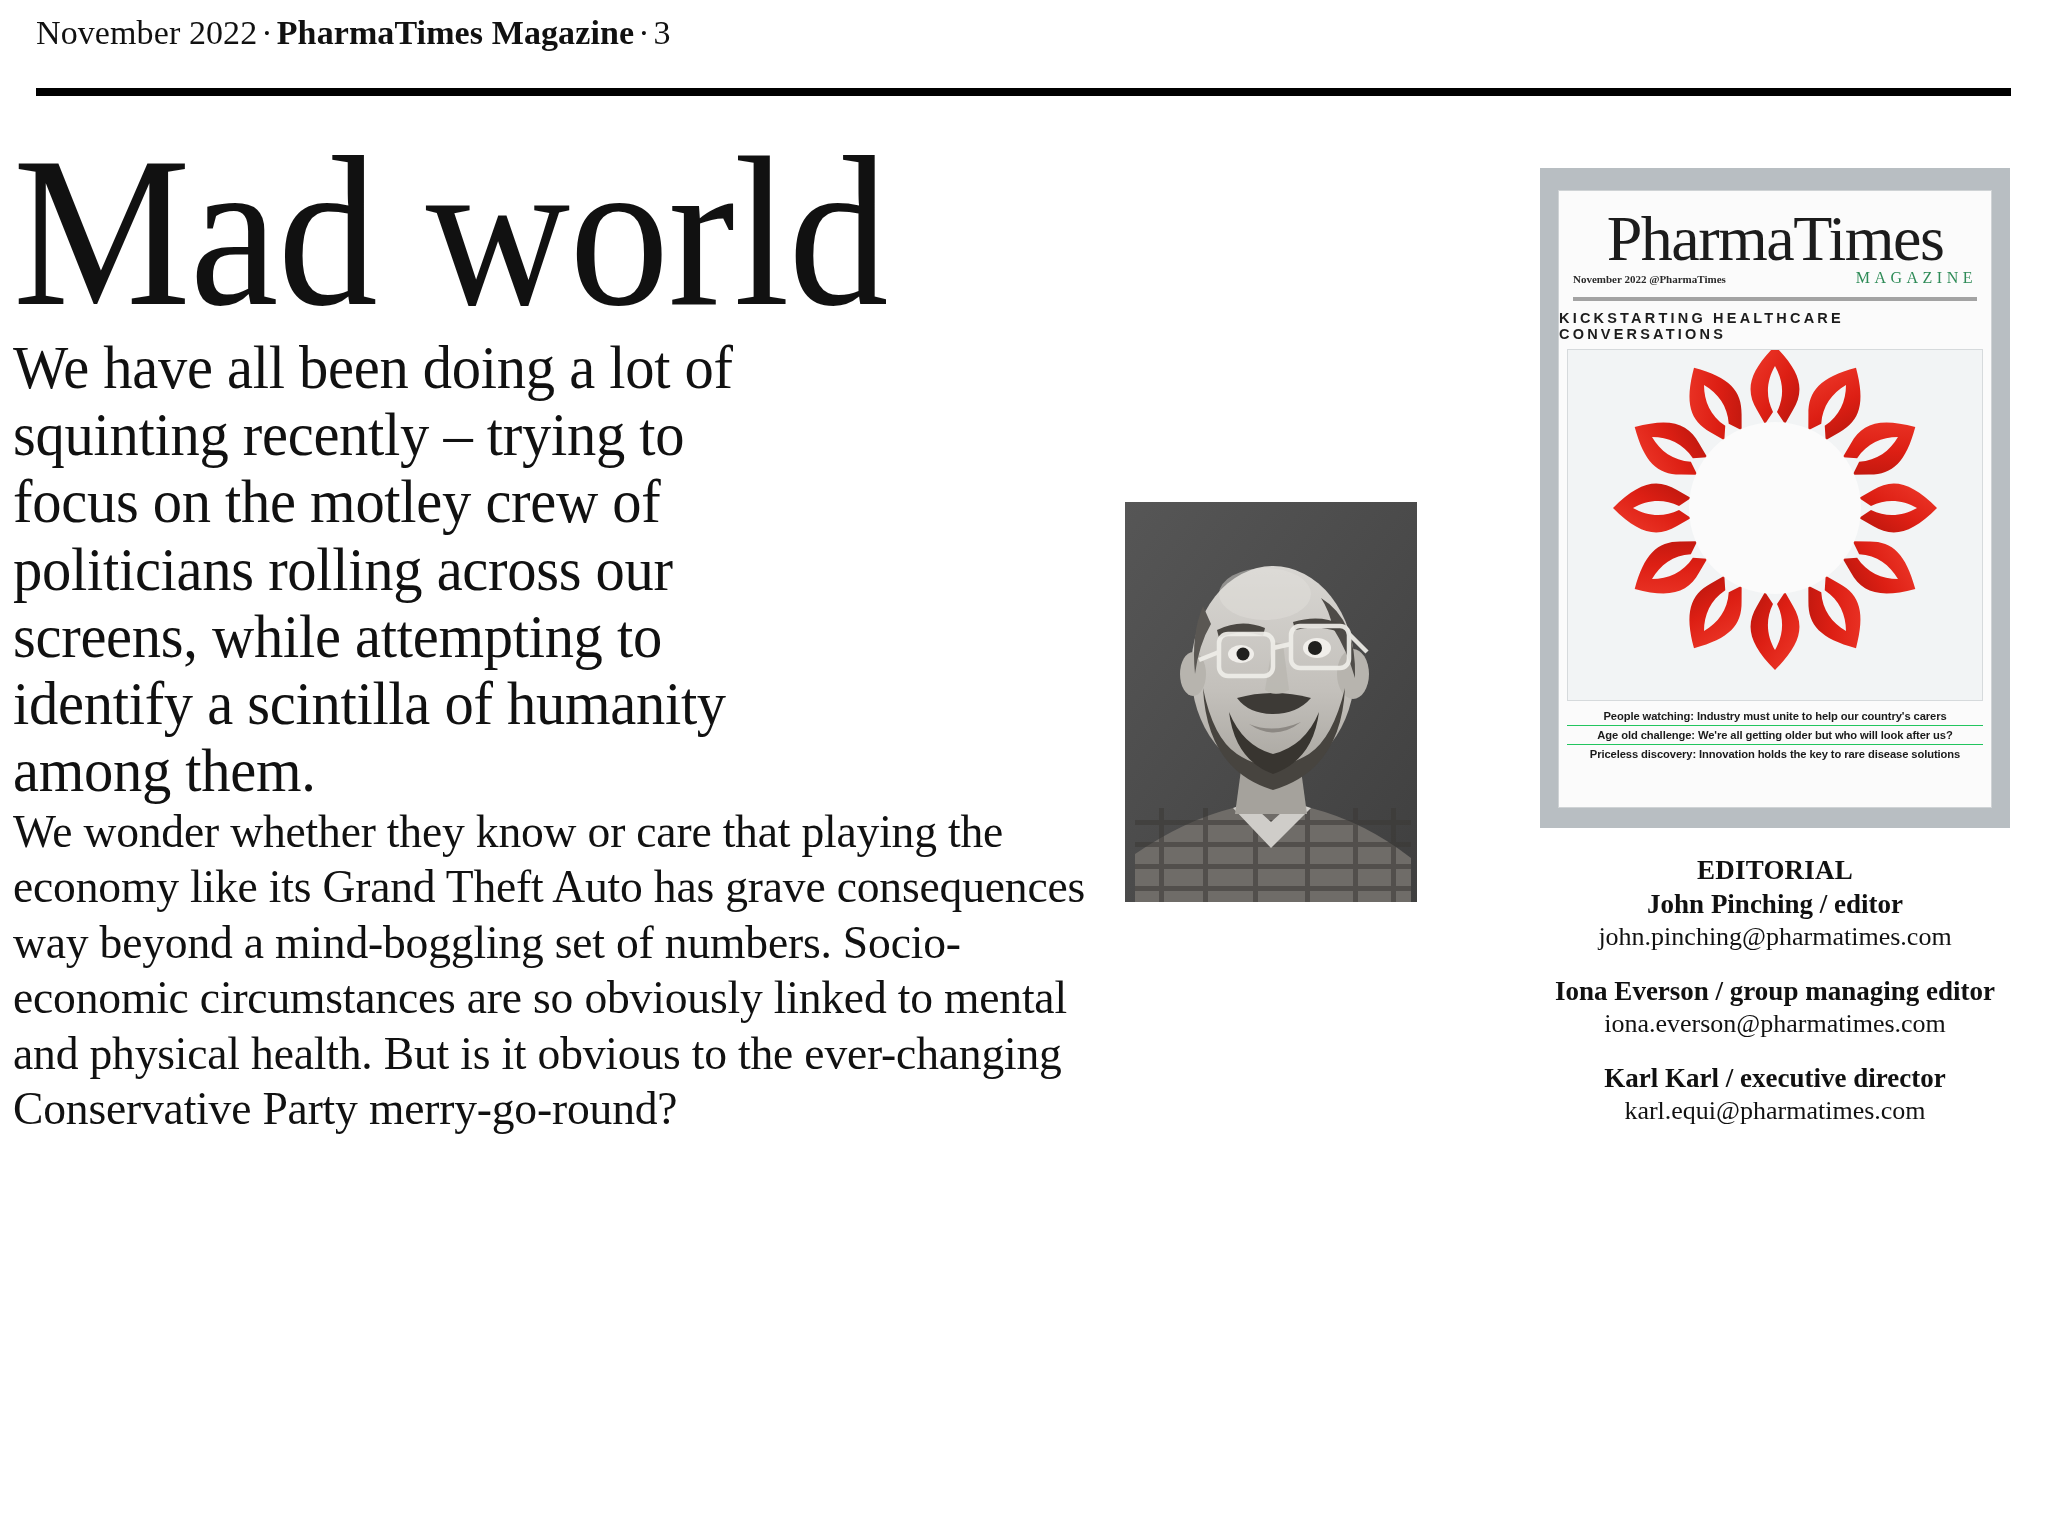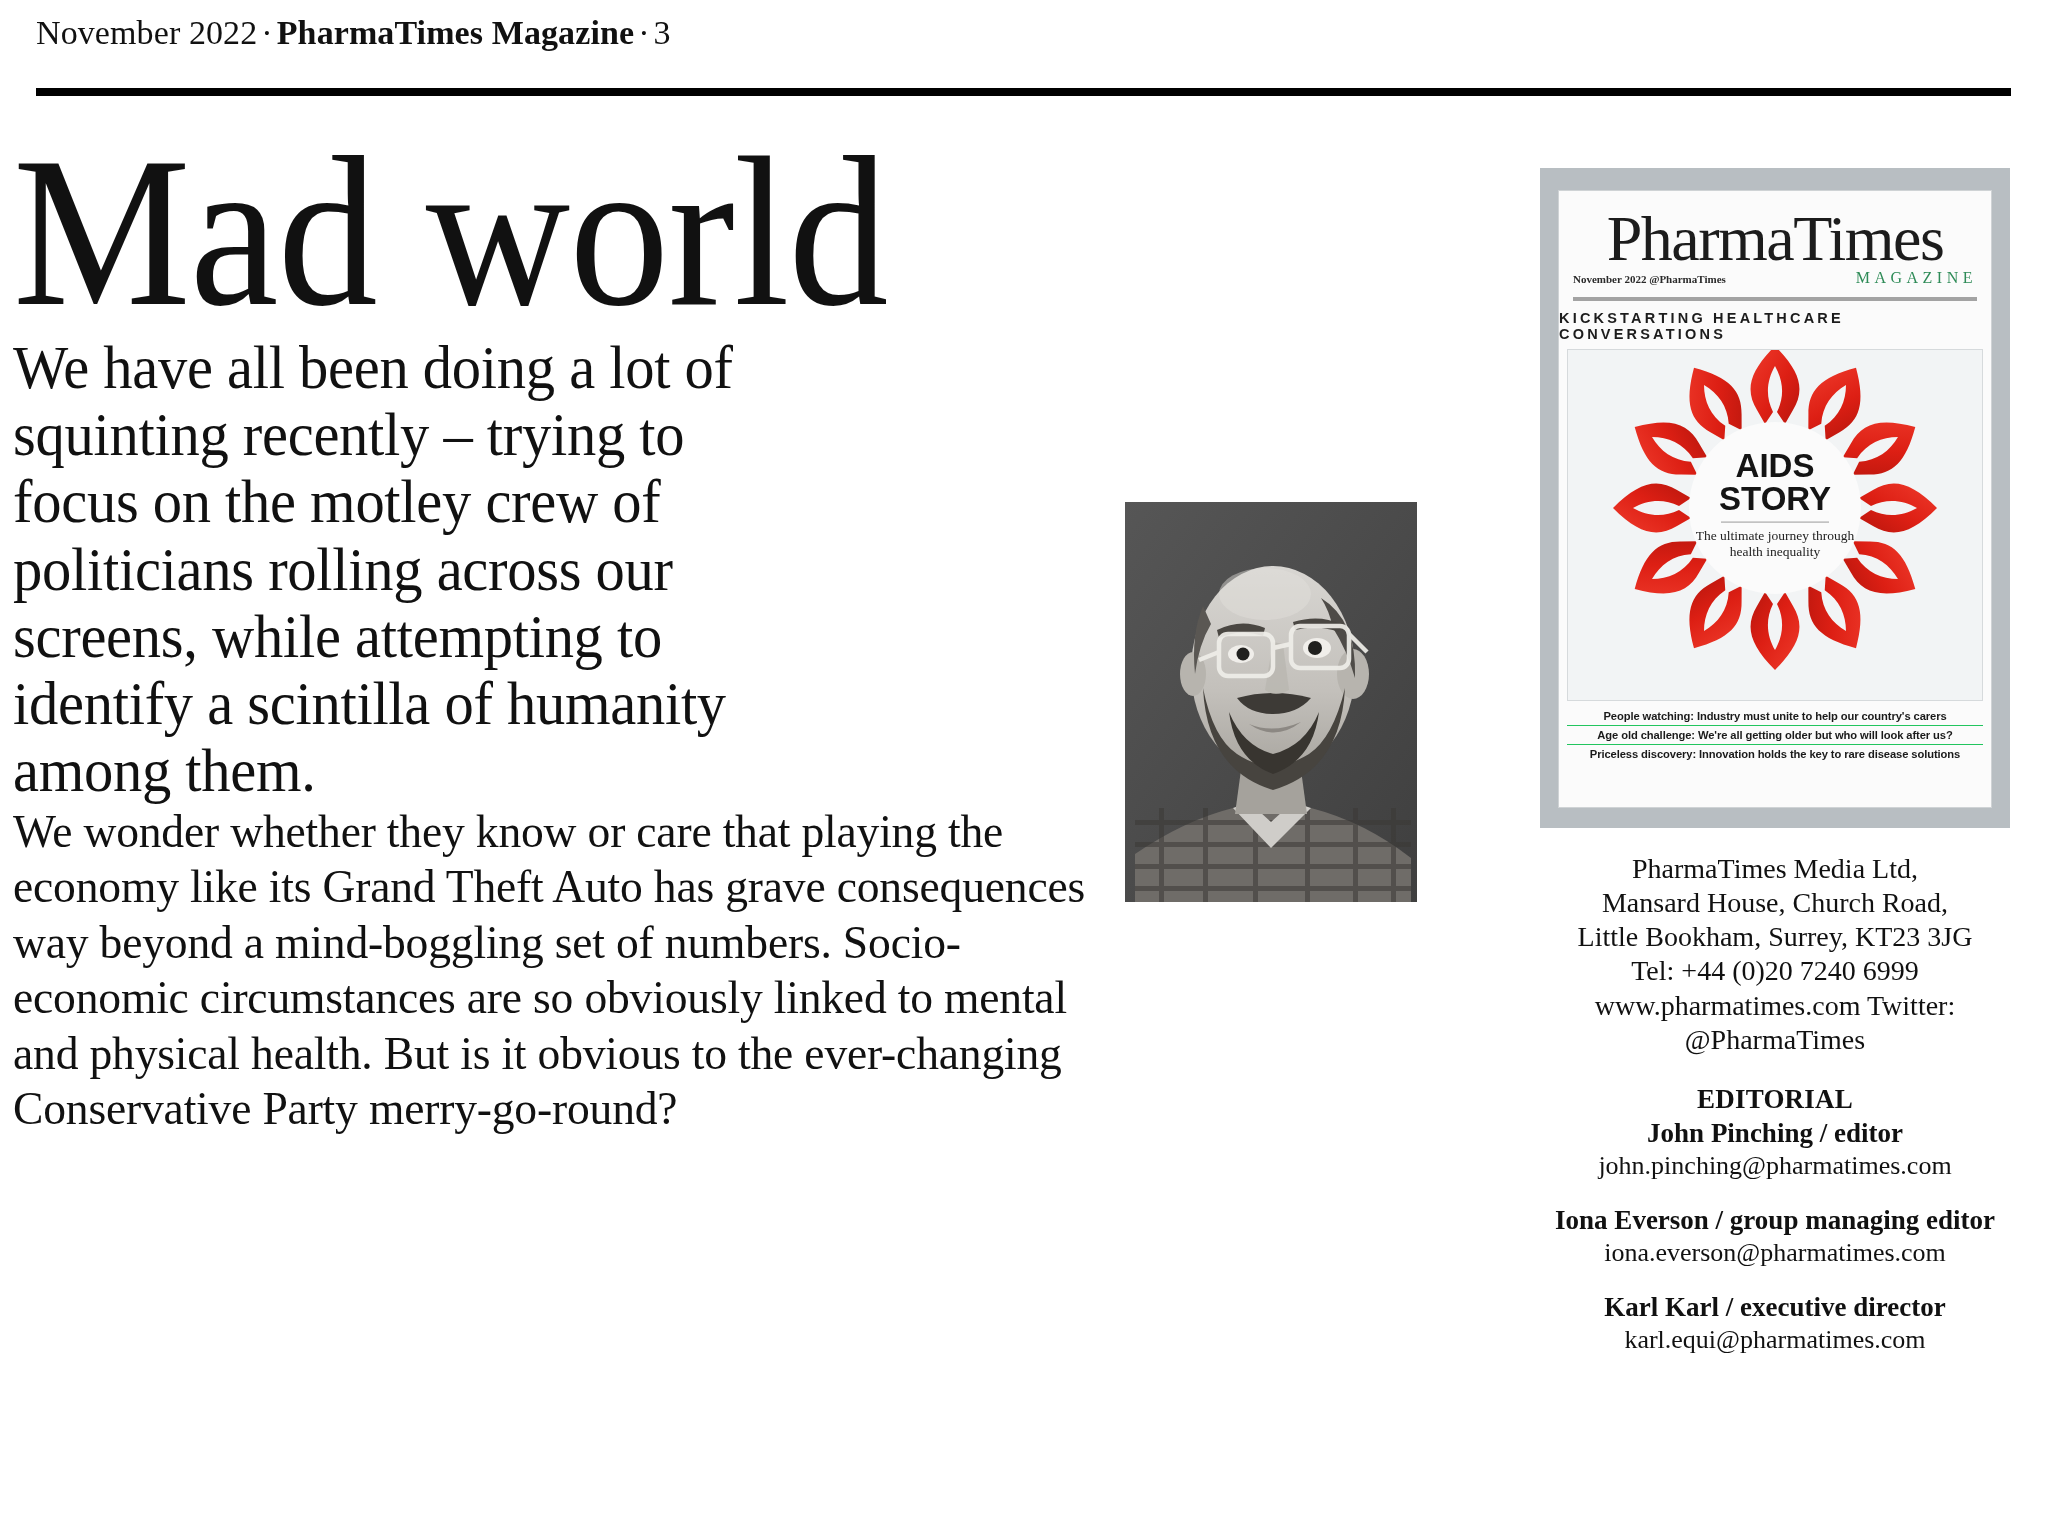--- a/index.html
+++ b/index.html
@@ -404,49 +404,33 @@
             <g transform="rotate(300) translate(0,-92)">
                 <use href="#ribbonShape"></use>
               </g>
             <g transform="rotate(330) translate(0,-92)">
                 <use href="#ribbonShape"></use>
               </g>
             <circle cx="0" cy="0" r="86" fill="#fbfbfb"></circle>
           </g>
         </svg>
 
-        <div id="cover-center-text">
-          <div id="cover-aids-story">
-            <div>AIDS</div>
-            <div>STORY</div>
-          </div>
-          <div id="cover-divider"></div>
-          <div id="cover-subtitle">The ultimate journey through health inequality</div>
-        </div>
       </div>
 
       <div id="cover-teasers">
         <div class="cover-teaser">People watching: Industry must unite to help our country's carers</div>
         <div class="cover-teaser">Age old challenge: We're all getting older but who will look after us?</div>
         <div class="cover-teaser">Priceless discovery: Innovation holds the key to rare disease solutions</div>
       </div>
 
     </div>
   </div>
 
   <div id="colophon">
 
-    <div id="address-block">
-      <div>PharmaTimes Media Ltd,</div>
-      <div>Mansard House, Church Road,</div>
-      <div>Little Bookham, Surrey, KT23 3JG</div>
-      <div>Tel: +44 (0)20 7240 6999</div>
-      <div>www.pharmatimes.com Twitter:</div>
-      <div>@PharmaTimes</div>
-    </div>
 
     <div class="staff-section">
       <div class="section-title">EDITORIAL</div>
       <div class="staff-entry tight">
         <div class="staff-name">John Pinching / editor</div>
         <div class="staff-email">john.pinching@pharmatimes.com</div>
       </div>
       <div class="staff-entry">
         <div class="staff-name">Iona Everson / group managing editor</div>
         <div class="staff-email">iona.everson@pharmatimes.com</div>

